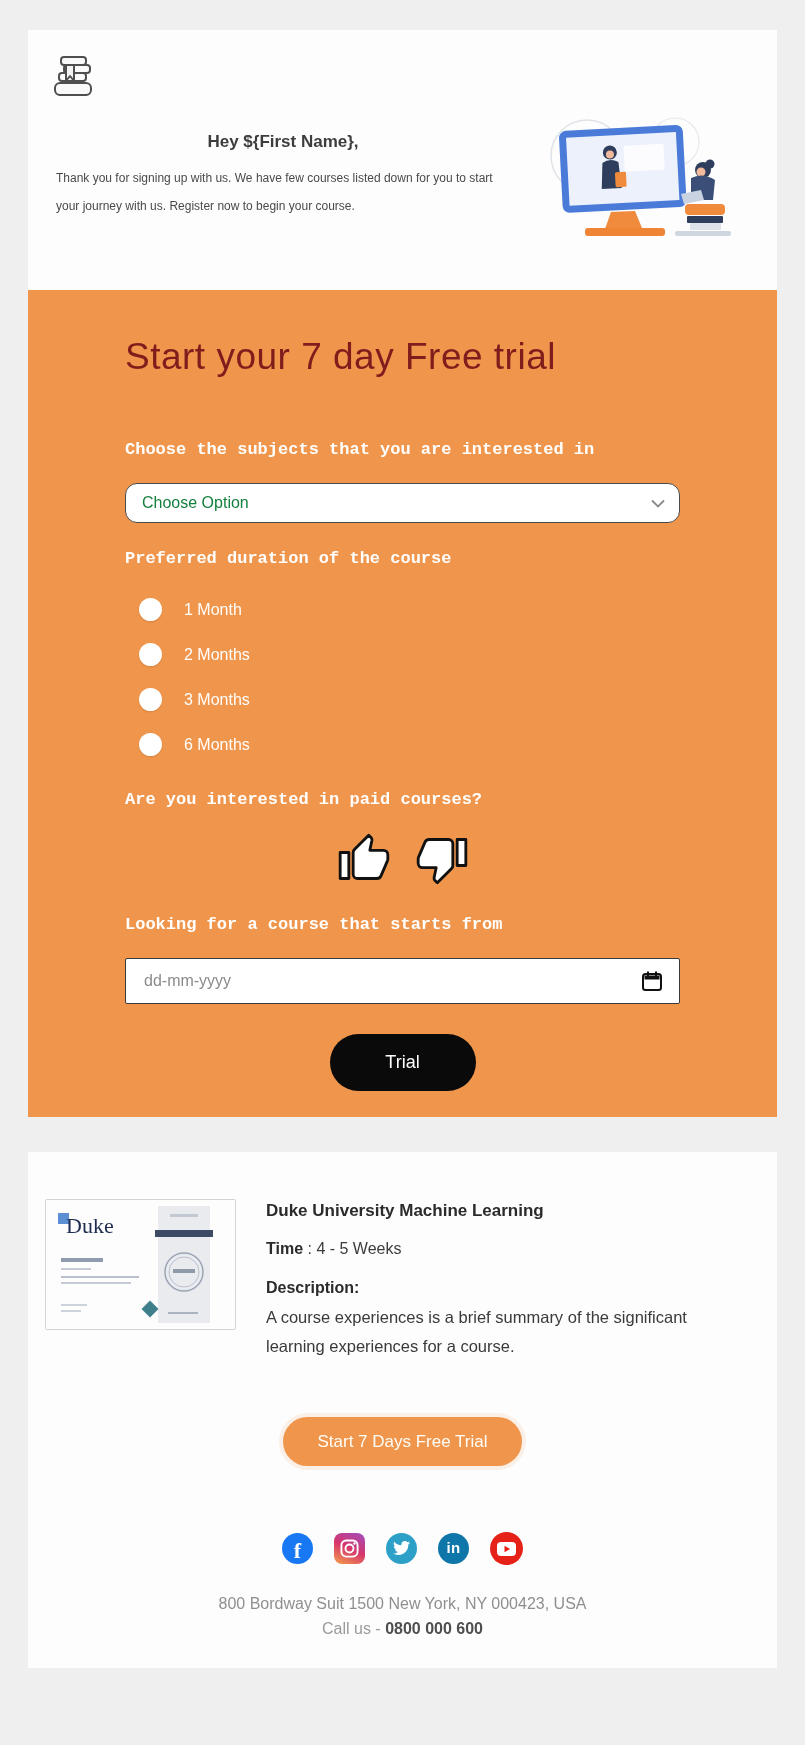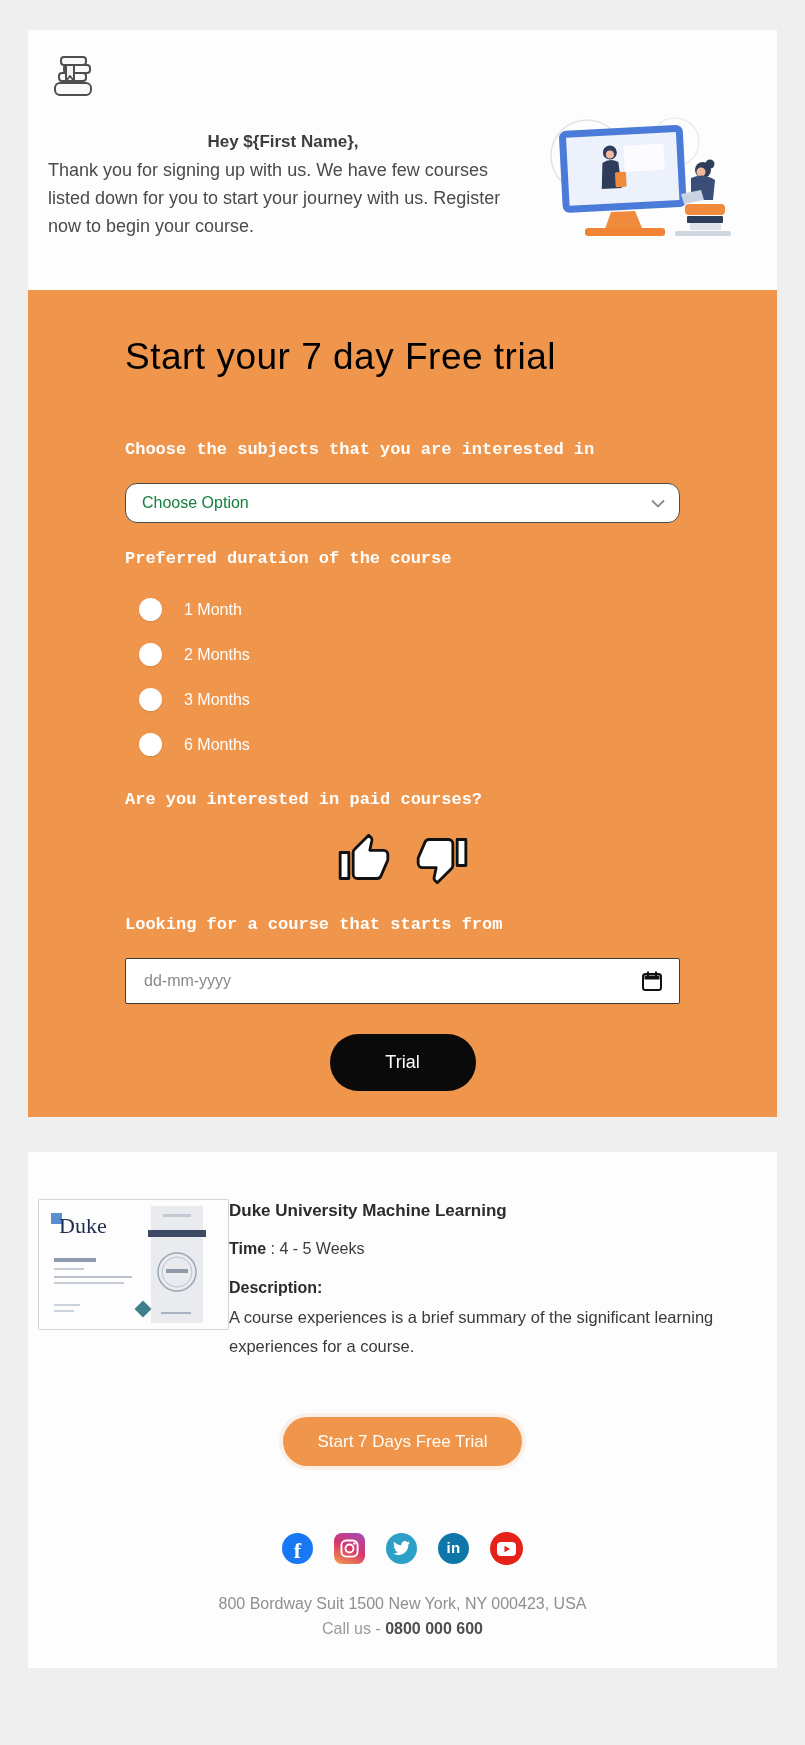--- a/index.html
+++ b/index.html
@@ -4,26 +4,26 @@
 <style>
   html,body{margin:0;padding:0;background:#efeff0;}
   body{font-family:"Liberation Sans","DejaVu Sans",sans-serif;-webkit-font-smoothing:antialiased;}
   .page{width:805px;height:1745px;margin:0 auto;background:#efeff0;overflow:hidden;position:relative;}
   .card{width:749px;margin:0 auto;background:#fdfdfd;}
   .card-top{margin-top:30px;padding-top:24px;}
   .logo-wrap{margin-left:24px;height:48px;}
   .hero-row{display:flex;justify-content:space-between;align-items:flex-start;padding:16px 38px 46px 16px;}
   .hero-text{width:478px;margin-top:14px;}
   .greeting{font-size:17px;font-weight:700;color:#3d3d3d;margin:0 0 4px;text-align:center;}
-  .message{font-size:18px;color:#4a4a4a;line-height:28px;margin:4px;}
+  .message{font-size:12px;color:#4a4a4a;line-height:28px;margin:12px;}
   .illustration{width:214px;height:130px;flex:none;margin-top:-4px;}
 
   
   .orange{background:#f0964c;padding:46px 97px 26px 97px;}
-  .trial-title{color:#000000;font-size:37px;font-weight:400;margin:0 0 62px 0;letter-spacing:.5px;}
+  .trial-title{color:#7f1d1d;font-size:37px;font-weight:400;margin:0 0 62px 0;letter-spacing:.5px;}
   .form-label{color:#ffffff;font-size:17px;font-weight:700;margin:0;font-family:Liberation Mono, monospace;}
   .lbl-subjects{margin-bottom:24px;}
   .select{background:#ffffff;border:1px solid #4a4a4a;border-radius:12px;height:38px;display:flex;align-items:center;justify-content:space-between;padding:0 14px 0 16px;cursor:pointer;}
   .select-value{color:#15803d;font-size:16px;}
   .lbl-duration{margin:26px 0 30px;}
   .radio-row{display:flex;align-items:center;margin:0 0 22px 14px;cursor:pointer;}
   .radio-circle{width:23px;height:23px;border-radius:50%;background:#ffffff;flex:none;box-shadow:0 1px 2px rgba(0,0,0,.12);}
   .radio-label{color:#fffefd;font-size:16px;margin-left:22px;}
   .lbl-paid{margin:34px 0 24px;}
   .thumbs-row{display:flex;justify-content:center;gap:26px;margin:0 0 30px;}
@@ -32,21 +32,21 @@
   .lbl-date{margin:0 0 24px;}
   .date-field{position:relative;}
   .date-input{width:100%;box-sizing:border-box;height:46px;border:1px solid #3a3a3a;border-radius:2px;background:#fff;padding:0 52px 0 18px;font-size:16px;color:#8b5cf6;font-family:"Liberation Sans",sans-serif;outline:none;}
   .date-input::placeholder{color:#8a8a8a;}
   .cal-icon{position:absolute;right:16px;top:11px;width:24px;height:24px;cursor:pointer;}
   .submit-wrap{text-align:center;margin-top:30px;}
   .submit-btn{background:#0a0a0a;color:#ffffff;border:none;border-radius:29px;width:146px;height:57px;font-size:18px;font-family:"Liberation Sans",sans-serif;cursor:pointer;}
 
   
   .card-bottom{margin-top:35px;padding:47px 0 30px;}
-  .course-row{display:flex;padding:0 30px 0 10px;}
+  .course-row{display:flex;gap:30px;padding:0 30px 0 17px;}
   .cert-img{width:189px;height:129px;flex:none;border:1px solid #d4d4d4;border-radius:2px;background:#fcfcfc;}
   .course-info{flex:1;margin-top:2px;}
   .course-title{font-size:17px;font-weight:700;color:#2b2b2b;margin:0 0 19px;}
   .course-time{font-size:16px;color:#3c3c3c;margin:0 0 21px;}
   .course-time .b{font-weight:700;color:#2b2b2b;}
   .desc-label{font-size:16px;font-weight:700;color:#2b2b2b;margin:0 0 6px;}
   .desc-text{font-size:16.5px;color:#3a3a3a;line-height:29px;margin:0;}
   .cta-wrap{text-align:center;margin-top:56px;}
   .cta-btn{background:#f0964c;color:#fffdf8;border:none;border-radius:25px;padding:0 34px;height:49px;font-size:17px;font-family:"Liberation Sans",sans-serif;cursor:pointer;box-shadow:0 0 0 4px rgba(240,150,76,.12);}
 

